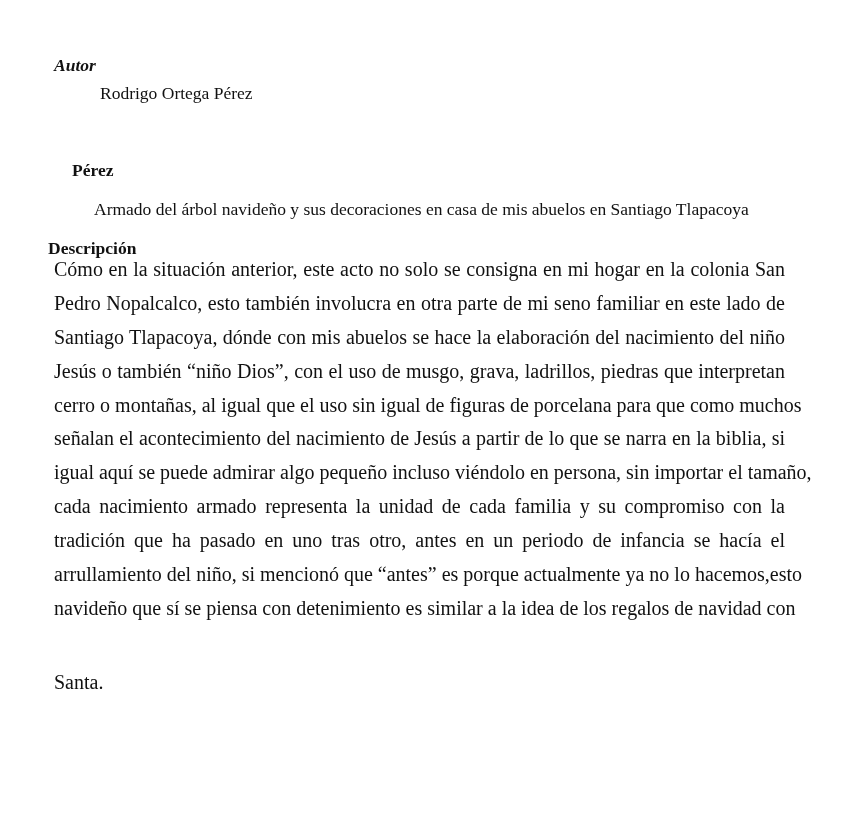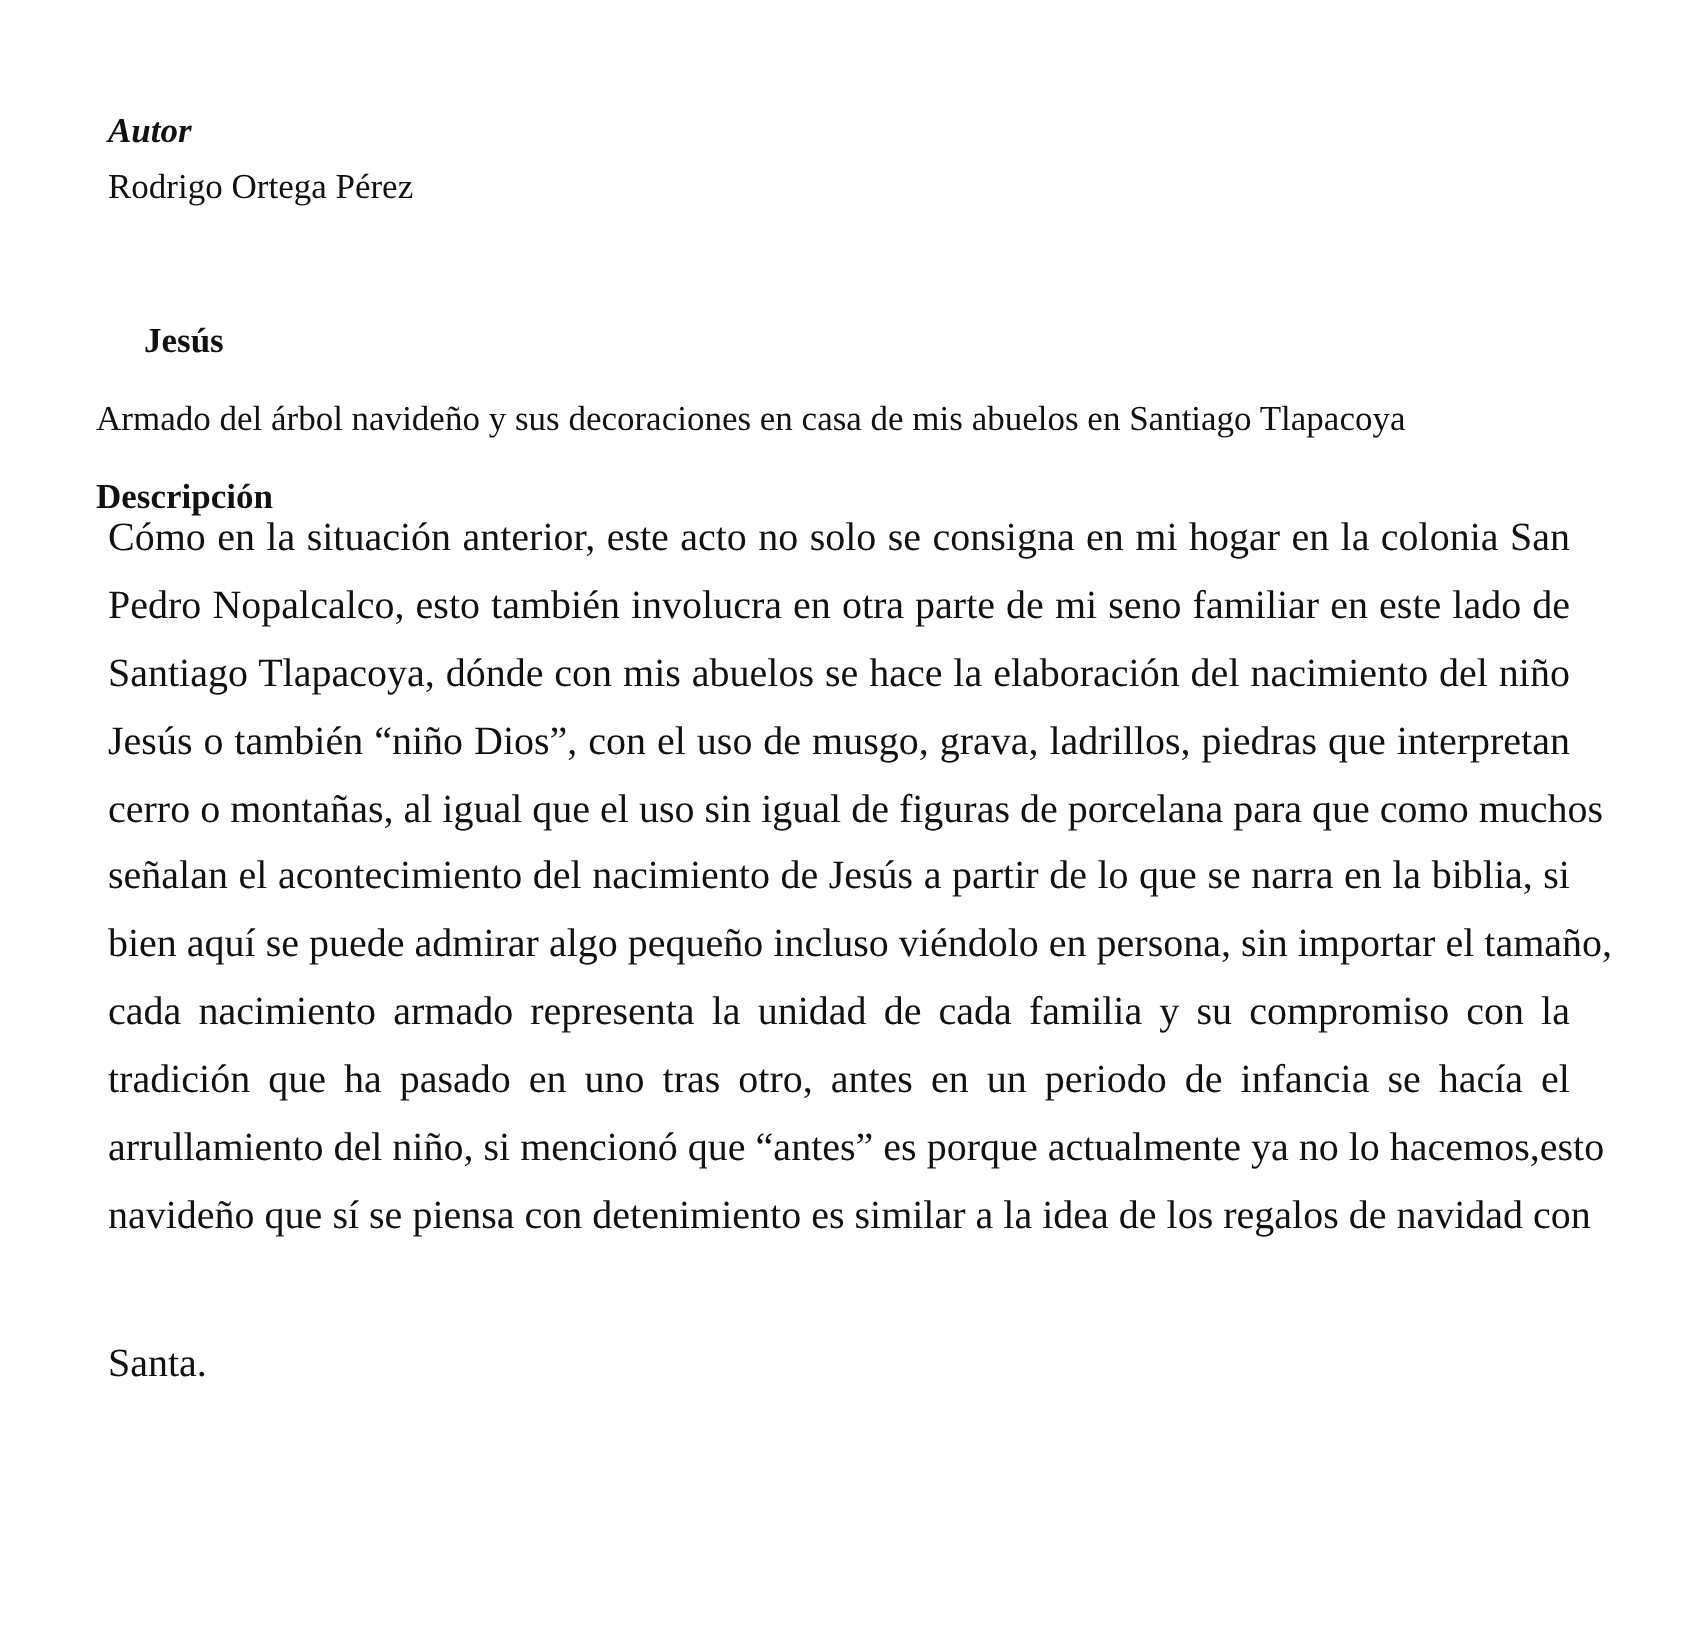--- a/index.html
+++ b/index.html
@@ -20,20 +20,21 @@
       font-weight: bold;
       font-size: 17.5px;
       line-height: 22px;
       white-space: nowrap;
     }
     .value {
       position: absolute;
       font-size: 17.5px;
       line-height: 22px;
       white-space: nowrap;
+      margin-left: 46px;
     }
     #autor-label { left: 54px; top: 54px; font-style: italic; }
     #autor-value { left: 54px; top: 82px; }
     #titulo-label { left: 72px; top: 159px; }
     #titulo-value { left: 48px; top: 198px; }
     #desc-label { left: 48px; top: 237px; }
 
     .desc-body {
       position: absolute;
       left: 54px;
@@ -54,31 +55,31 @@
       text-align-last: left;
       margin-top: 40px;
     }
   </style>
 </head>
 <body>
 
 <div id="autor-label" class="label">Autor</div>
 <div id="autor-value" class="value">Rodrigo Ortega Pérez</div>
 
-<div id="titulo-label" class="label">Jesús</div>
+<div id="titulo-label" class="label">Pérez</div>
 <div id="titulo-value" class="value">Armado del árbol navideño y sus decoraciones en casa de mis abuelos en Santiago Tlapacoya</div>
 
 <div id="desc-label" class="label">Descripción</div>
 
 <div class="desc-body">
   <span class="desc-line">Cómo en la situación anterior, este acto no solo se consigna en mi hogar en la colonia San</span>
   <span class="desc-line">Pedro Nopalcalco, esto también involucra en otra parte de mi seno familiar en este lado de</span>
   <span class="desc-line">Santiago Tlapacoya, dónde con mis abuelos se hace la elaboración del nacimiento del niño</span>
   <span class="desc-line">Jesús o también “niño Dios”, con el uso de musgo, grava, ladrillos, piedras que interpretan</span>
   <span class="desc-line">cerro o montañas, al igual que el uso sin igual de figuras de porcelana para que como muchos</span>
   <span class="desc-line">señalan el acontecimiento del nacimiento de Jesús a partir de lo que se narra en la biblia, si</span>
-  <span class="desc-line">bien aquí se puede admirar algo pequeño incluso viéndolo en persona, sin importar el tamaño,</span>
+  <span class="desc-line">igual aquí se puede admirar algo pequeño incluso viéndolo en persona, sin importar el tamaño,</span>
   <span class="desc-line">cada nacimiento armado representa la unidad de cada familia y su compromiso con la</span>
   <span class="desc-line">tradición que ha pasado en uno tras otro, antes en un periodo de infancia se hacía el</span>
   <span class="desc-line">arrullamiento del niño, si mencionó que “antes” es porque actualmente ya no lo hacemos,esto</span>
   <span class="desc-line">navideño que sí se piensa con detenimiento es similar a la idea de los regalos de navidad con</span>
   <span class="desc-line last">Santa.</span>
 </div>
 
 </body></html>

